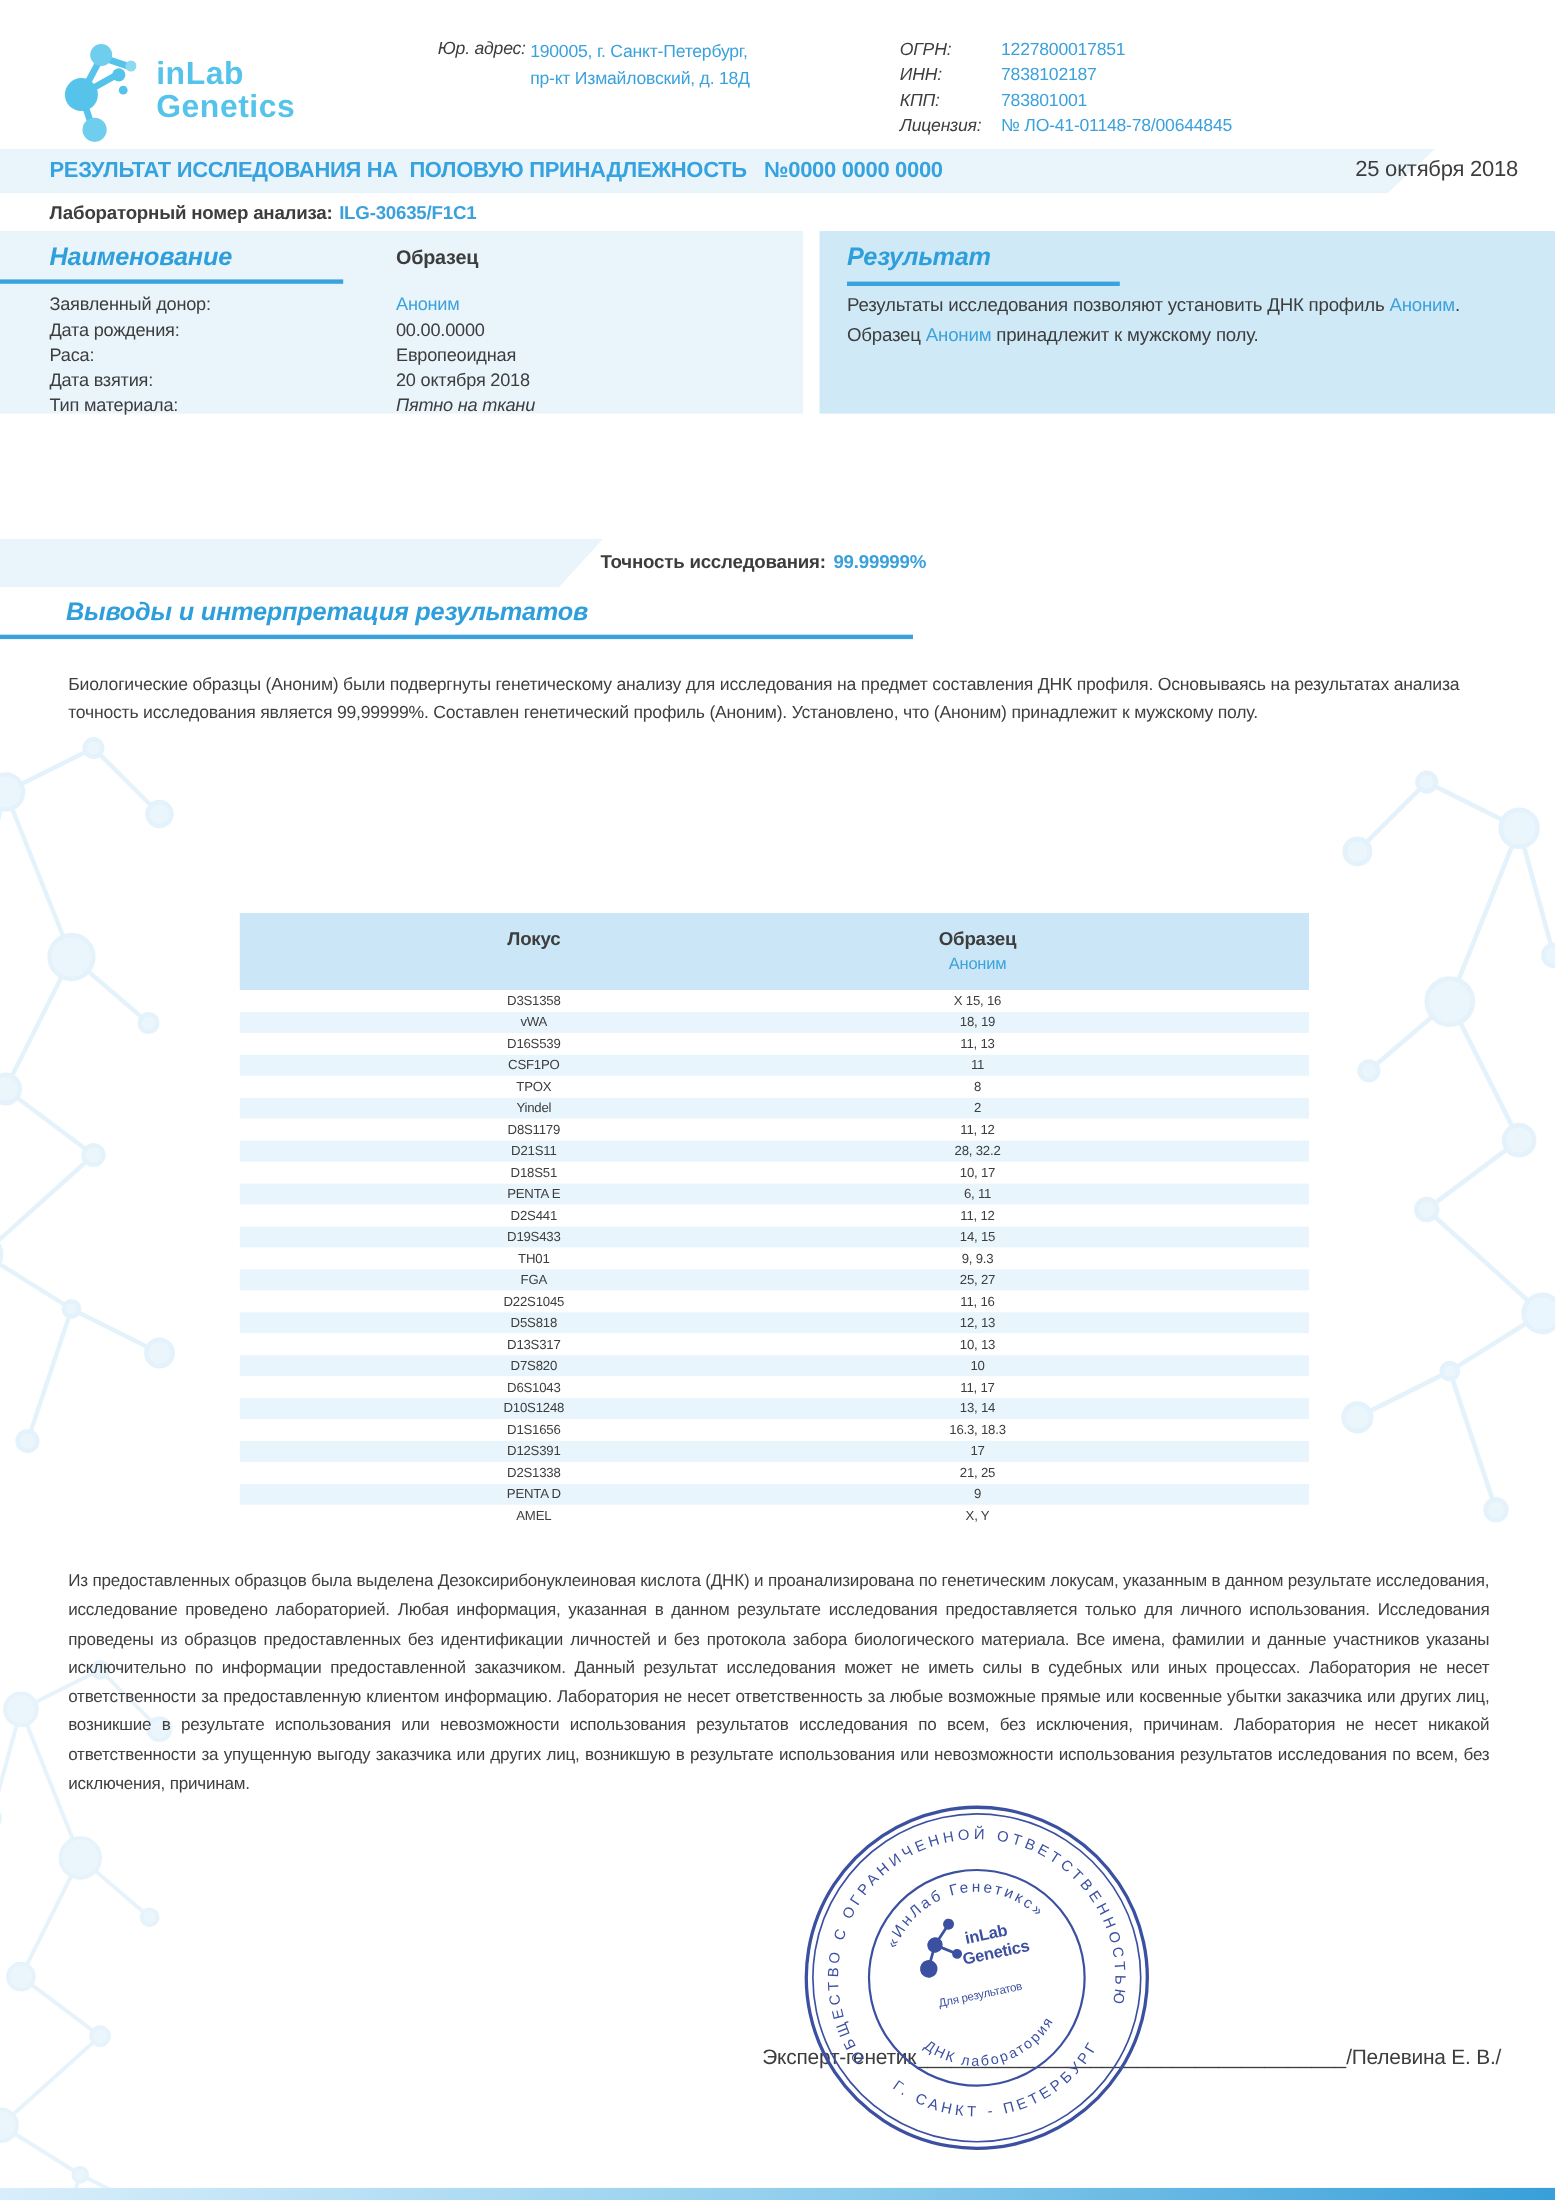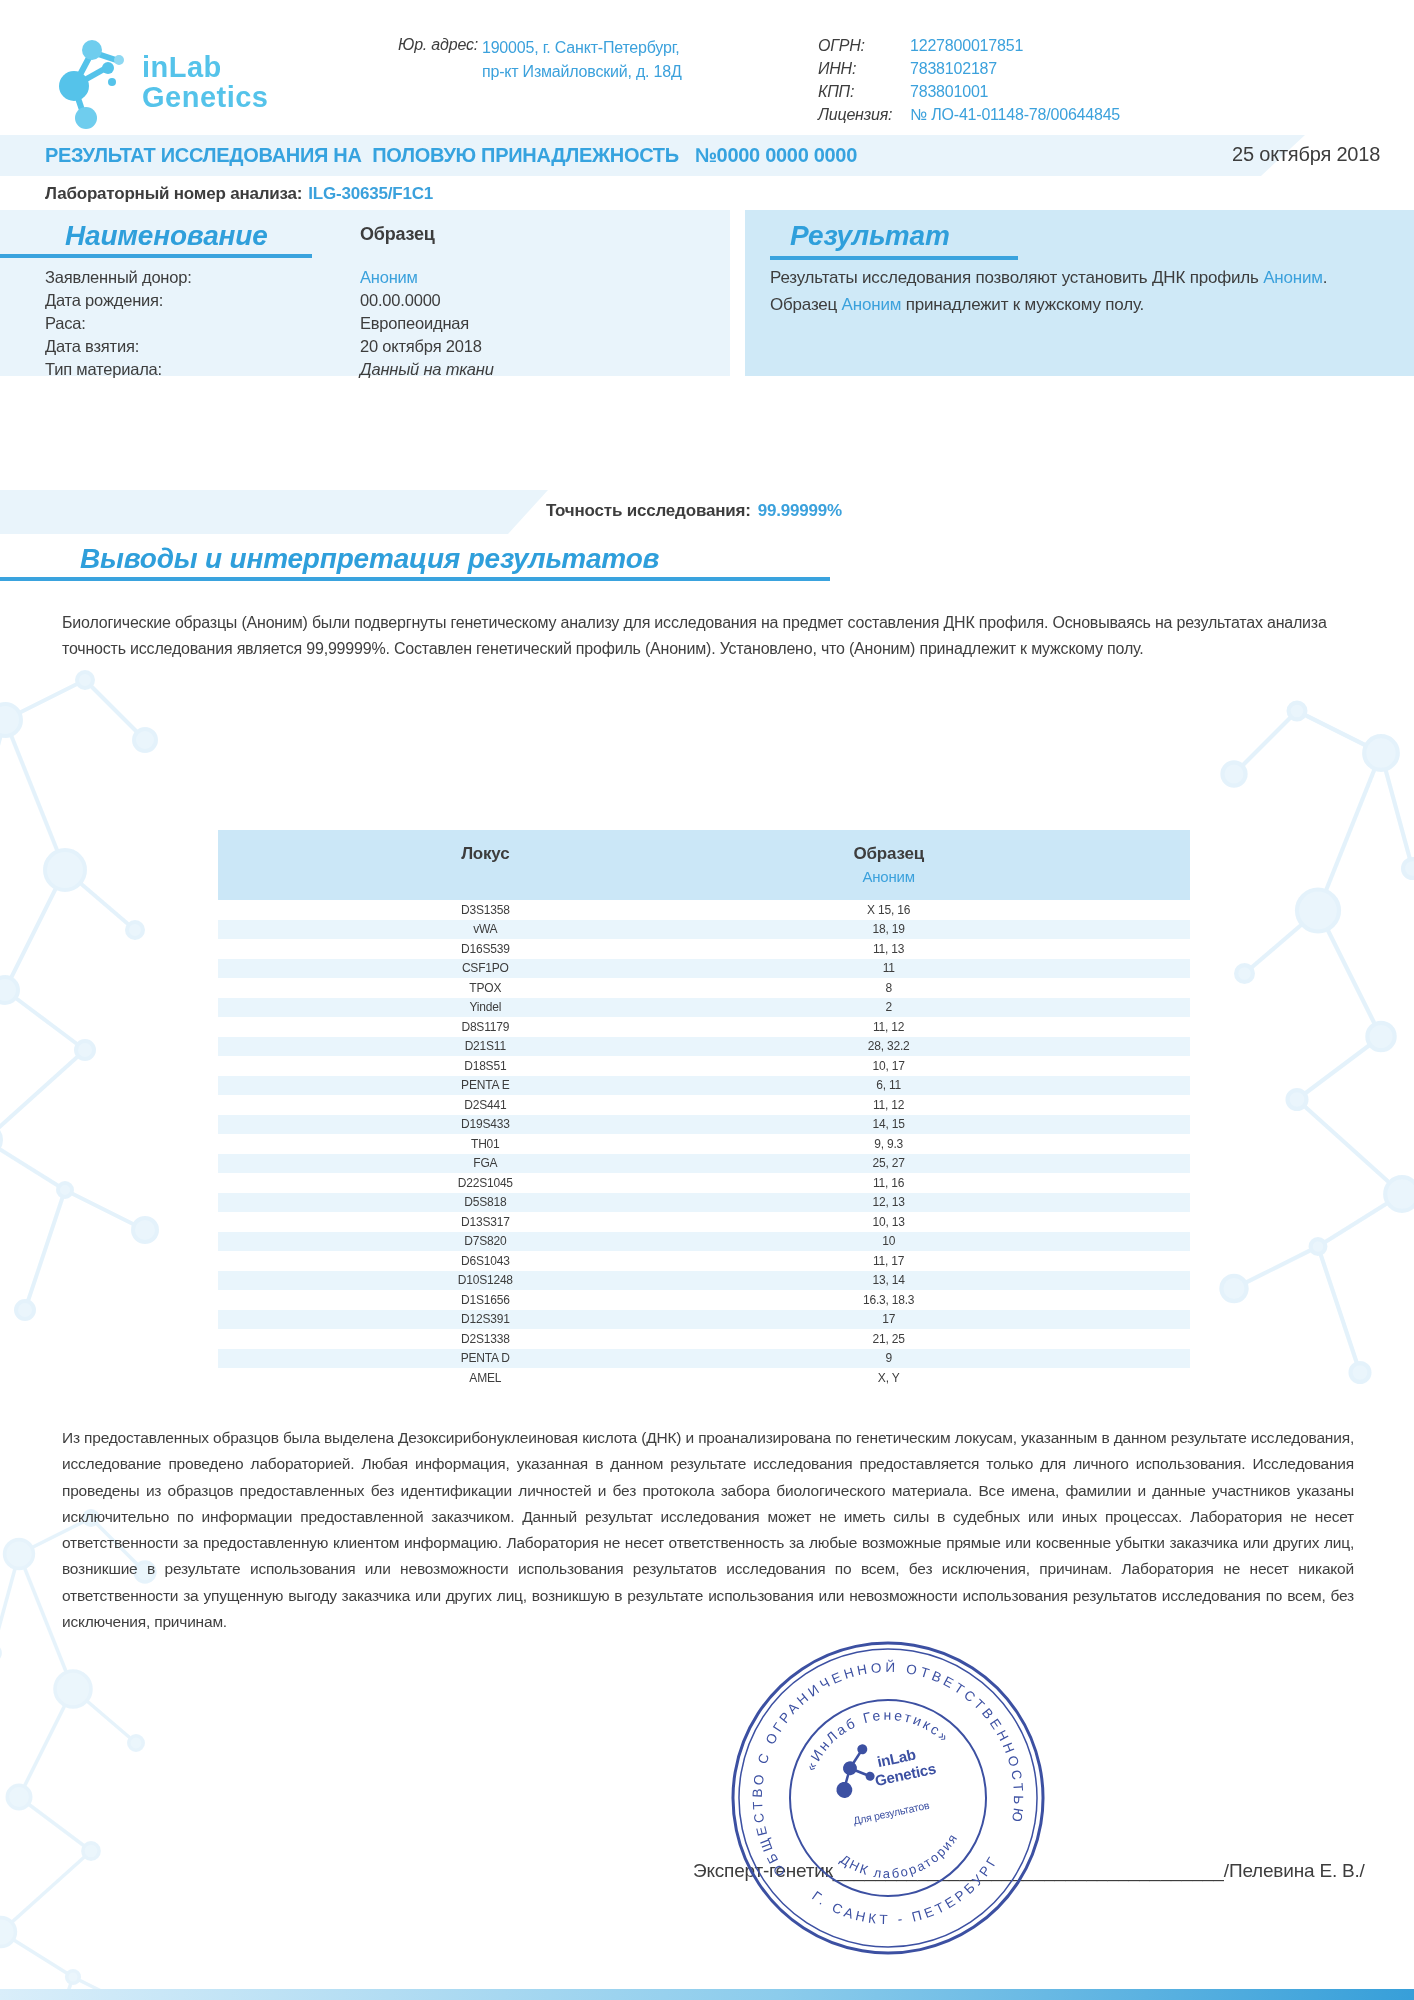--- a/index.html
+++ b/index.html
@@ -35,21 +35,21 @@
   .title-band h1{margin:0;position:absolute;left:45px;top:0;line-height:41px;
     font-size:20px;font-weight:bold;color:#36a3df;white-space:pre;letter-spacing:-0.3px;}
   .title-date{position:absolute;left:1232px;top:143px;font-size:20px;color:#3d3d3d;}
 
   
   .lab-number{position:absolute;left:45px;top:184px;font-size:17px;font-weight:bold;}
   .lab-number .val{color:#3ba1dc;margin-left:6px;text-align:center;}
 
   
   .panel-left{position:absolute;left:0;top:210px;width:730px;height:166px;background:#e9f4fb;}
-  .sec-head{font-size:28px;font-style:italic;font-weight:bold;color:#2f9fdb;margin-left:20px;}
+  .sec-head{font-size:23px;font-style:italic;font-weight:bold;color:#2f9fdb;}
   .panel-left .sec-head{position:absolute;left:45px;top:10px;}
   .name-underline{position:absolute;left:0;top:44px;width:312px;height:4px;background:#3aa3de;}
   .sample-col-head{position:absolute;left:360px;top:14px;font-size:18px;font-weight:bold;color:#3d3d3d;}
   .info-rows{position:absolute;left:45px;top:56px;width:660px;}
   .info-row{display:flex;height:23px;line-height:23px;font-size:16.5px;}
   .info-label{width:315px;}
   .info-value.blue{color:#3ba1dc;}
   .info-value.italic{font-style:italic;}
 
   .panel-right{position:absolute;left:745px;top:210px;width:669px;height:166px;background:#cfe9f7;}
@@ -206,21 +206,21 @@
         <div class="info-row">
           <div class="info-label">Раса:</div>
           <div class="info-value">Европеоидная</div>
         </div>
         <div class="info-row">
           <div class="info-label">Дата взятия:</div>
           <div class="info-value">20 октября 2018</div>
         </div>
         <div class="info-row">
           <div class="info-label">Тип материала:</div>
-          <div class="info-value italic">Данный на ткани</div>
+          <div class="info-value italic">Пятно на ткани</div>
         </div>
       </div>
     </div>
 
     <div class="panel-right">
       <div class="sec-head">Результат</div>
       <div class="result-underline"></div>
       <div class="result-text">
         <span>Результаты исследования позволяют установить ДНК профиль </span><span class="blue">Аноним</span><span>. Образец </span><span class="blue">Аноним</span><span> принадлежит к мужскому полу.</span>
       </div>

